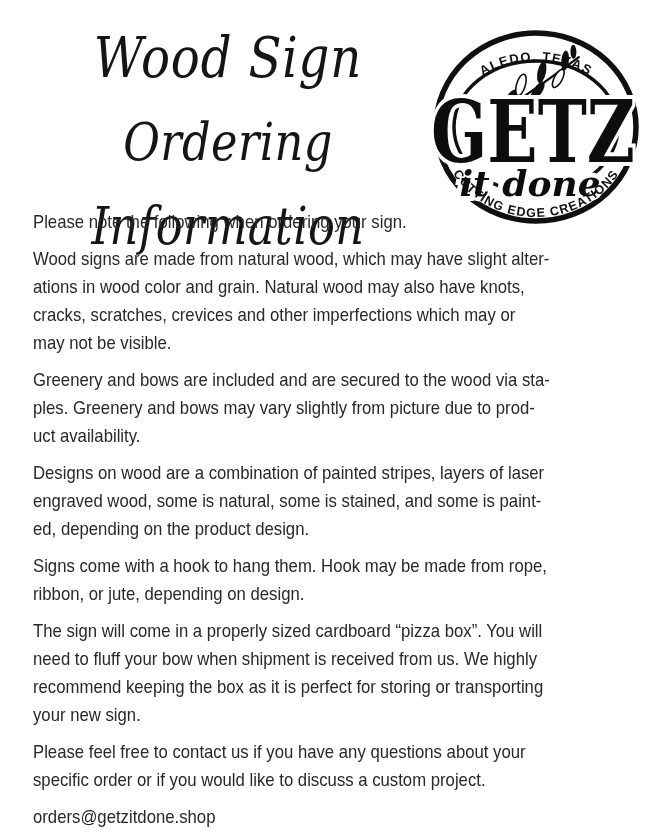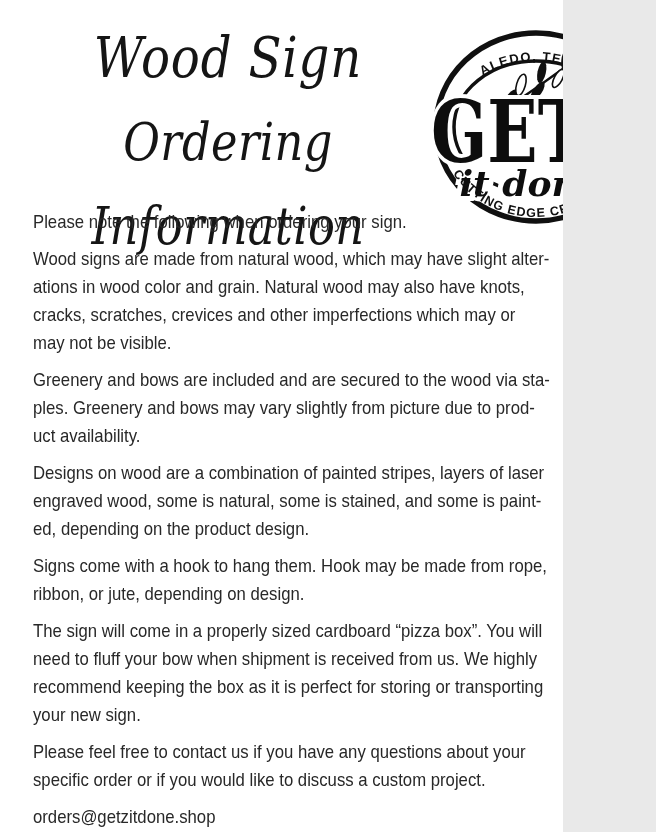--- a/index.html
+++ b/index.html
@@ -1,17 +1,17 @@
 <!DOCTYPE html>
 <html><head>
 <meta charset="utf-8">
 <style>
   html,body{margin:0;padding:0;background:#e9e9e9;}
   .page{
-    position:relative;width:563px;height:832px;background:#ffffff;
+    position:relative;width:656px;height:832px;background:#ffffff;
     overflow:hidden;font-family:"Liberation Sans",sans-serif;
   }
   
   .title{
     position:absolute;top:16px;left:0;width:456px;text-align:center;
     font-family:"DejaVu Serif",serif;font-style:italic;color:#151515;
     transform:scaleX(0.86);transform-origin:228px 0;
   }
   .title-line1{font-size:56px;line-height:84px;letter-spacing:1px;}
   .title-line2{font-size:52px;line-height:84px;letter-spacing:0.5px;}

